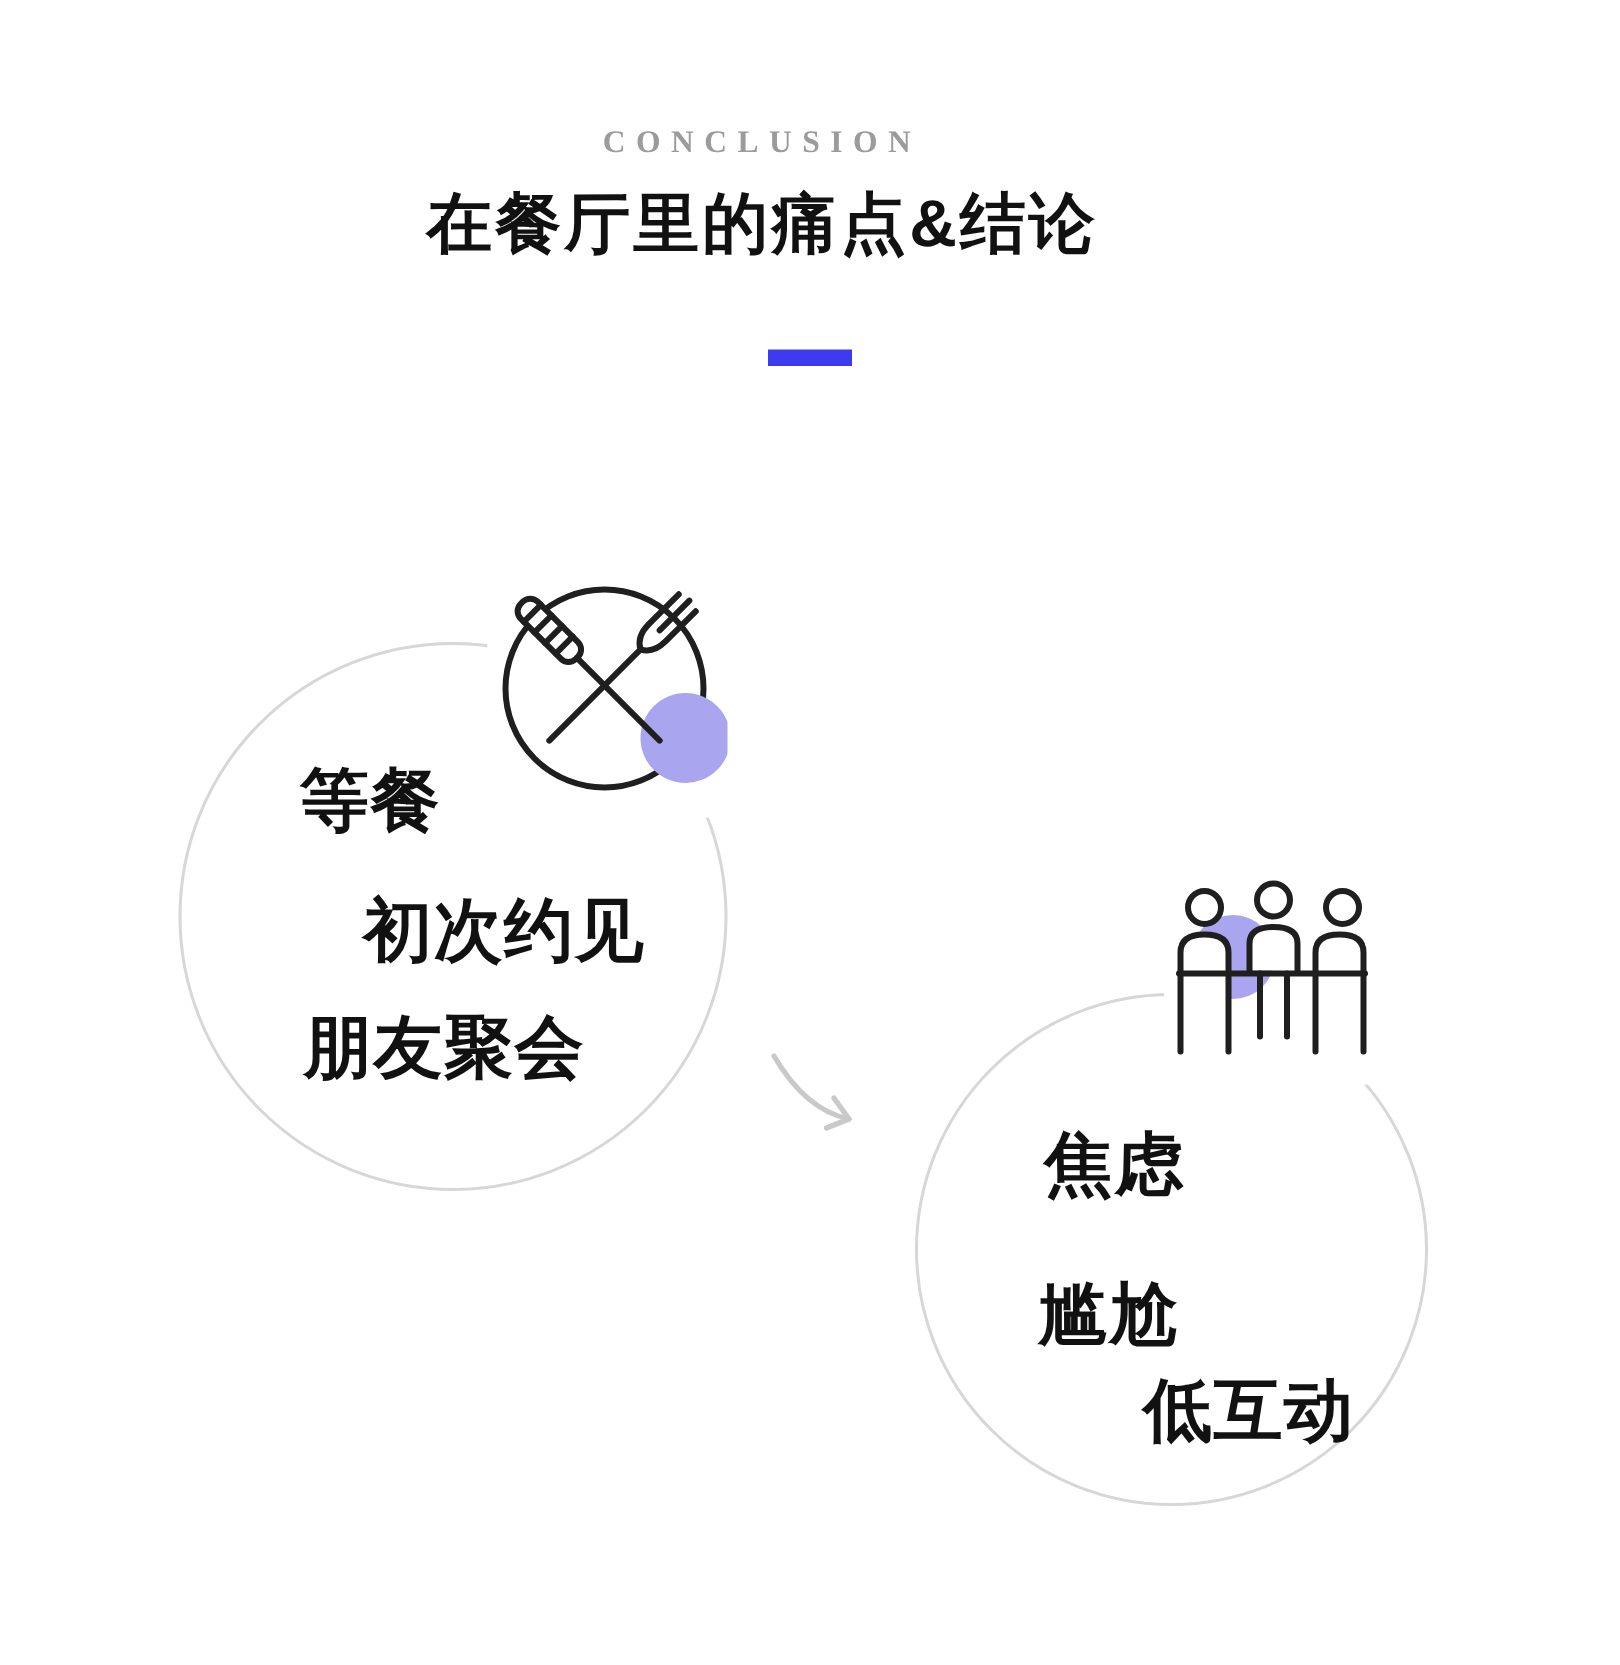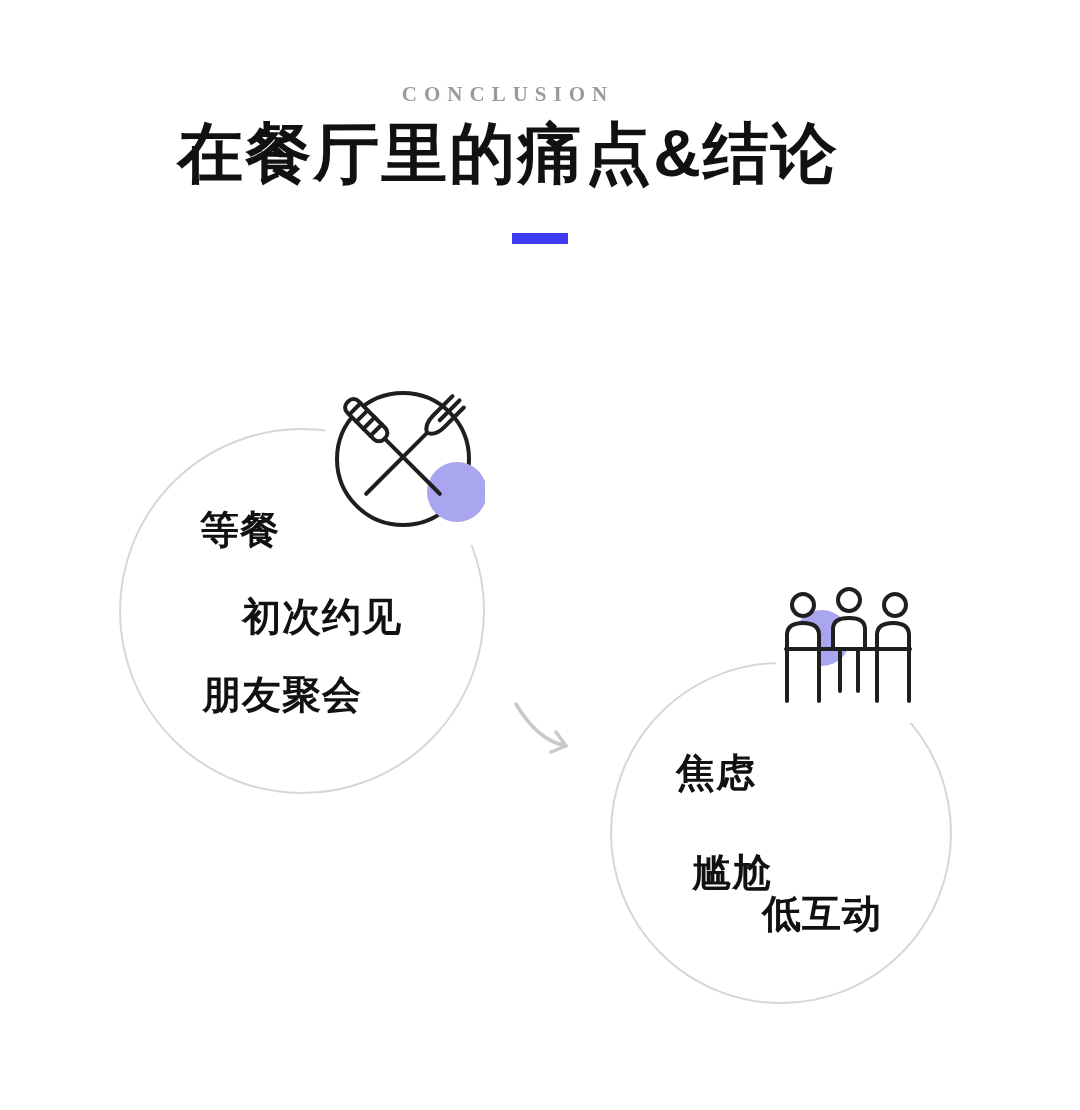--- a/index.html
+++ b/index.html
@@ -23,23 +23,23 @@
   .page{position:relative;width:1016px;height:1110px;}
 
   .eyebrow{
     position:absolute;top:82px;left:0;width:100%;
     text-align:center;
     font-family:"Liberation Serif","DejaVu Serif",serif;
     font-size:21px;font-weight:700;letter-spacing:7px;
     color:var(--eyebrow-text);
   }
   .title{
-    position:absolute;top:109px;left:0;width:100%;
+    position:absolute;top:120px;left:0;width:100%;
     text-align:center;
-    font-size:66px;font-weight:700;letter-spacing:2px;
+    font-size:44px;font-weight:700;letter-spacing:2px;
     color:var(--title-text);
   }
   .accent-bar{
     position:absolute;top:233px;left:512px;width:56px;height:11px;
     background:var(--accent);
   }
 
   .circle{
     position:absolute;border:2px solid var(--circle-stroke);border-radius:50%;
     box-sizing:border-box;
@@ -48,30 +48,30 @@
   .circle.right{left:610px;top:662px;width:342px;height:342px;}
 
   .icon-wrap{position:absolute;background:#fff;}
   .icon-wrap.dining{left:325px;top:383px;width:160px;height:162px;}
   .icon-wrap.meeting{left:776px;top:583px;width:144px;height:140px;}
 
   .arrow-wrap{position:absolute;left:505px;top:700px;width:80px;height:60px;}
 
   .label{
     position:absolute;
-    font-size:39px;font-weight:700;letter-spacing:1px;
+    font-size:46px;font-weight:700;letter-spacing:1px;
     color:var(--label-text);white-space:nowrap;
   }
   .label.l-a{left:200px;top:503px;}
   .label.l-b{left:242px;top:590px;}
   .label.l-c{left:202px;top:668px;}
-  .label.r-a{left:676px;top:746px;text-align:center;}
+  .label.r-a{left:696px;top:746px;text-align:center;}
   .label.r-b{left:797px;top:788px;}
   .label.r-c{left:692px;top:846px;text-align:right;}
-  .label.r-d{left:762px;top:887px;}
+  .label.r-d{left:762px;top:910px;}
 
   .st{stroke:var(--icon-stroke);fill:none;stroke-width:4;stroke-linecap:round;stroke-linejoin:round;}
   .st-fill{stroke:var(--icon-stroke);fill:#fff;stroke-width:4;stroke-linecap:round;stroke-linejoin:round;}
   .soft{fill:var(--accent-soft);}
   .arrow-st{stroke:var(--arrow);fill:none;stroke-width:3.5;stroke-linecap:round;stroke-linejoin:round;}
 </style>
 </head>
 <body>
 
 <div class="page">

